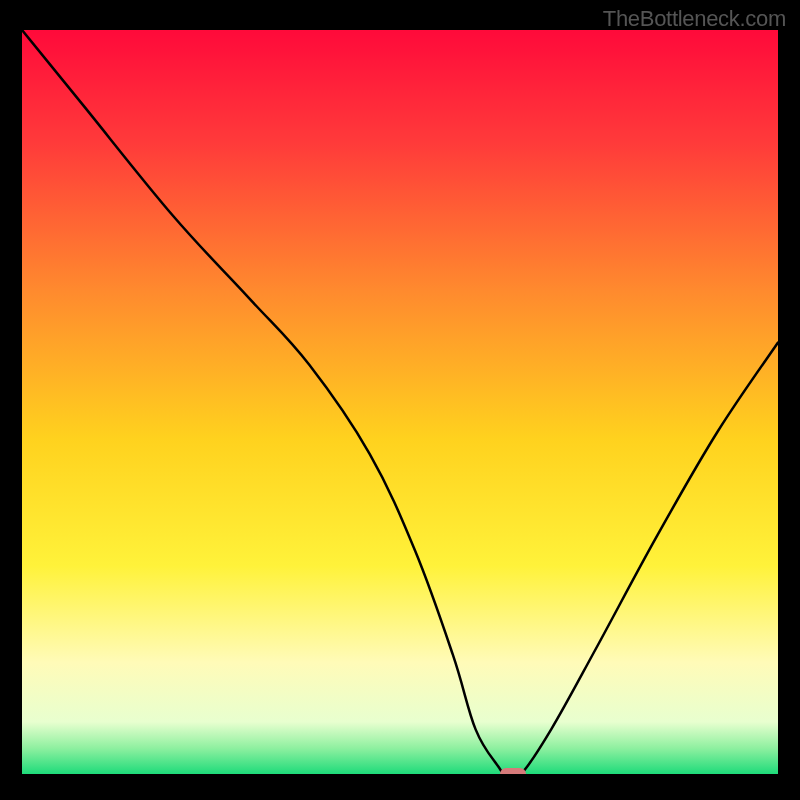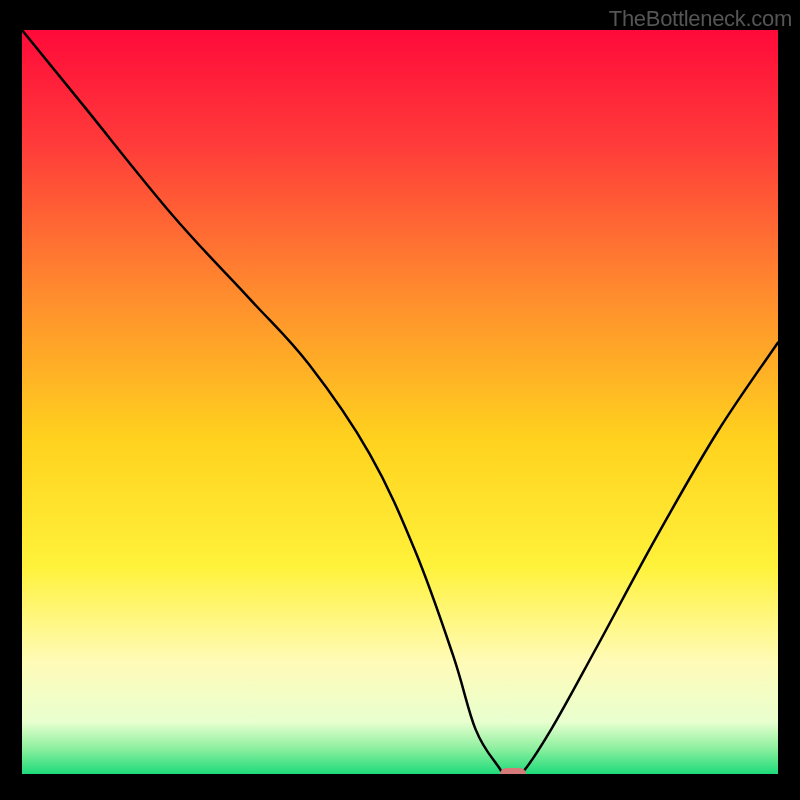--- a/index.html
+++ b/index.html
@@ -7,21 +7,21 @@
     width: 800px;
     height: 800px;
     background: #000;
     position: relative;
     font-family: Arial, sans-serif;
     overflow: hidden;
   }
   .watermark {
     position: absolute;
     top: 6px;
-    right: 8px;
+    right: 14px;
     color: #555;
     font-size: 22px;
     font-weight: 500;
     z-index: 10;
     letter-spacing: -0.3px;
   }
   .plot-area {
     position: absolute;
     left: 22px;
     top: 30px;

